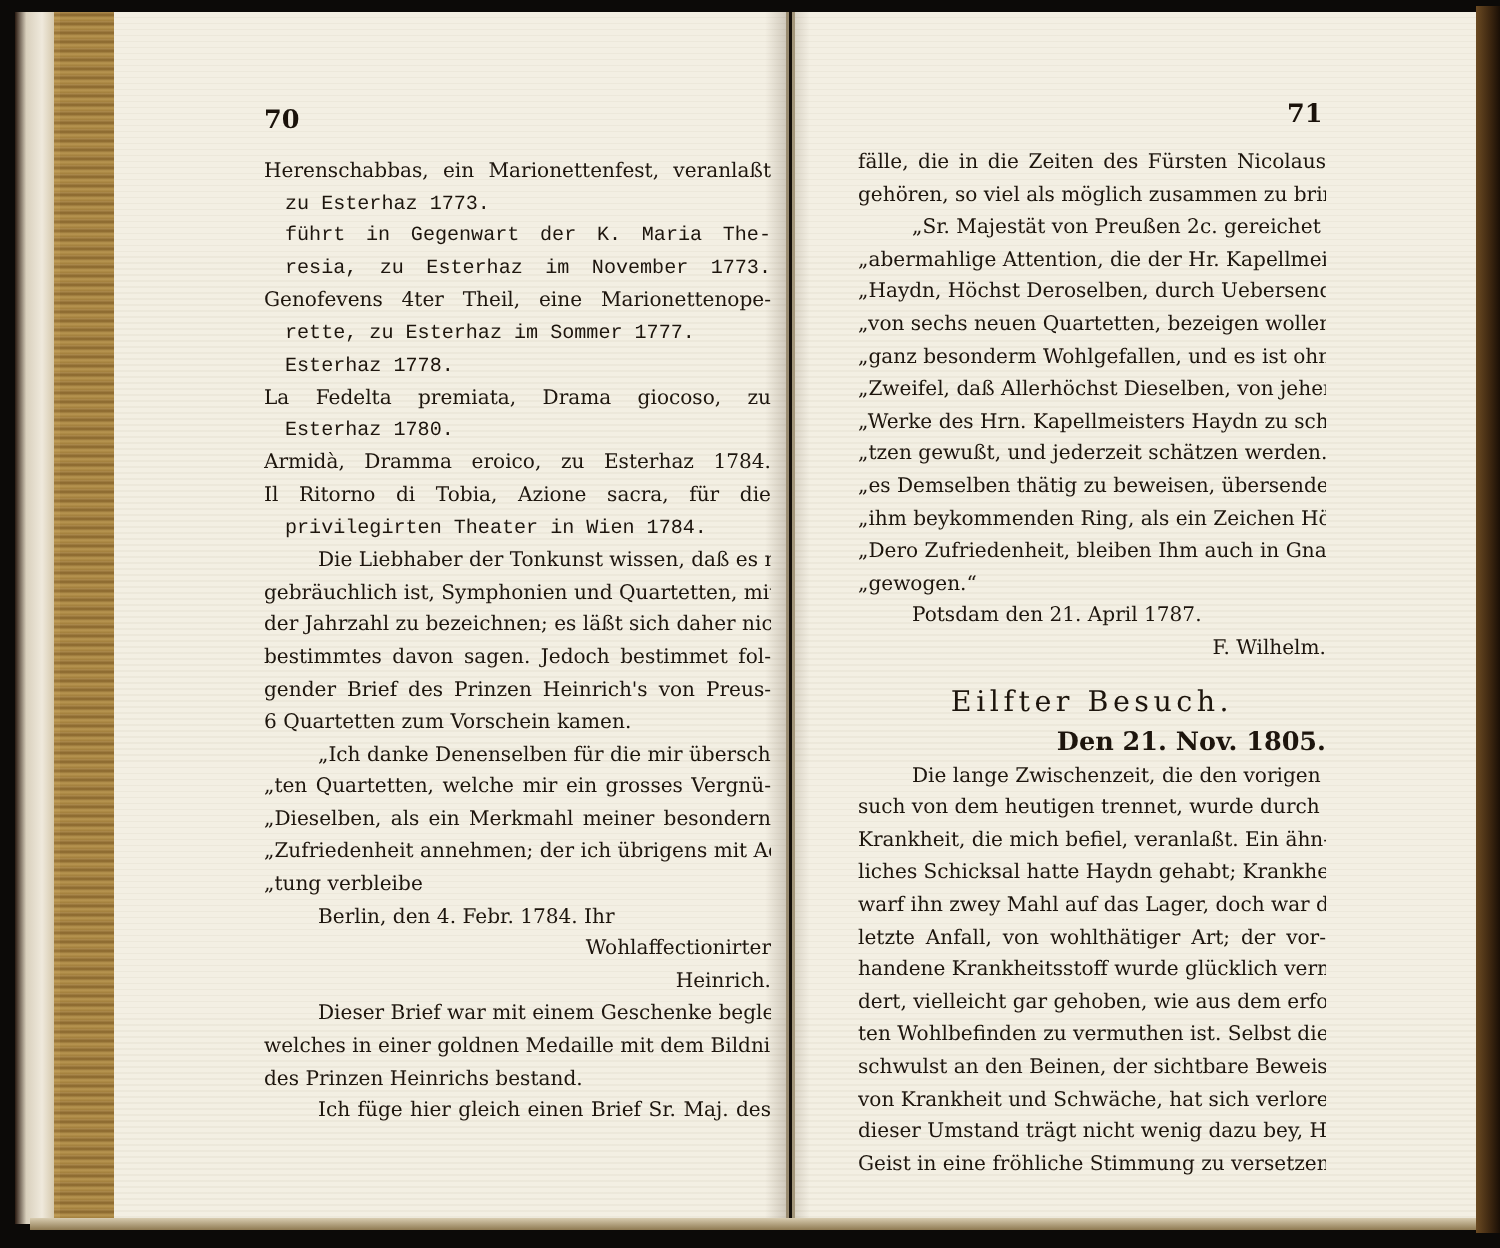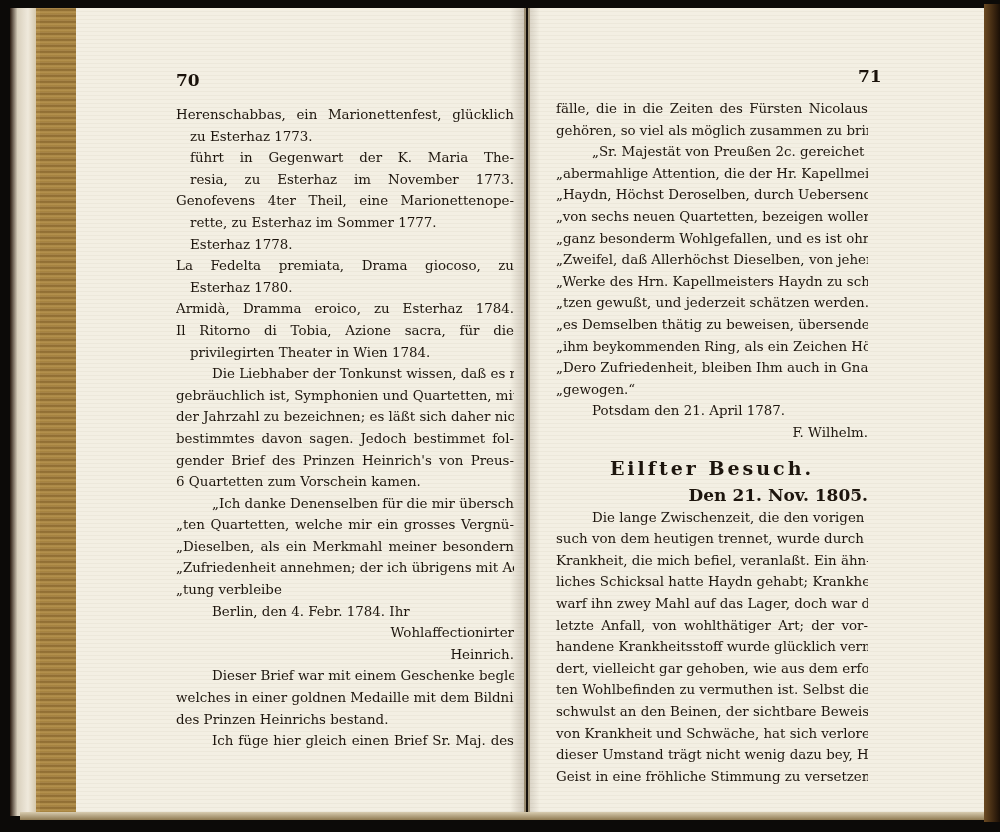--- a/index.html
+++ b/index.html
@@ -45,35 +45,35 @@
   }
   .text-block {
     position:absolute;
     font-family:"DejaVu Serif", serif;
     font-size:13.4px;
     color:#1d150d;
     line-height:21.6px;
     text-align:justify;
   }
   .text-left  { left:176px; top:104px; width:338px; }
-  .text-right { left:556px; top:98px;  width:312px; }
+  .text-right { left:572px; top:98px;  width:312px; }
   .line { display:block; white-space:nowrap; text-align-last:justify; overflow:hidden; }
   .line.last { text-align-last:left; }
   .indent1 { padding-left:36px; }
-  .hang { padding-left:14px; }
+  .hang { padding-left:14px;font-family:Liberation Mono, monospace; }
   .right { text-align:left; text-align-last:right; }
   .center { text-align:center; text-align-last:center; }
   .page-number {
     position:absolute; font-family:"DejaVu Serif", serif; font-weight:bold;
     font-size:17px; color:#1a120a;
   }
   .pn-left  { left:176px; top:70px; }
   .pn-right { left:858px; top:66px; }
   .heading {
-    font-size:19px; letter-spacing:3px; font-weight:bold;
+    font-size:19px; letter-spacing:3px; font-weight:normal;
     margin:14px 0 6px 0;
   }
   .dateline { font-size:17px; font-weight:bold; }
 </style>
 </head>
 <body>
 
 <div class="book">
   <div class="cover-left"></div>
   <div class="spine-band-left"></div>
@@ -81,21 +81,21 @@
   <div class="page page-left"></div>
   <div class="page page-right"></div>
   <div class="gutter-shadow"></div>
   <div class="cover-right"></div>
   <div class="bottom-edge"></div>
 
   <div class="page-number pn-left">70</div>
   <div class="page-number pn-right">71</div>
 
   <div class="text-block text-left" id="left-text">
-      <span class="line">Herenschabbas, ein Marionettenfest, glücklich</span>
+      <span class="line">Herenschabbas, ein Marionettenfest, veranlaßt</span>
       <span class="line hang last">zu Esterhaz 1773.</span>
       <span class="line hang">führt in Gegenwart der K. Maria The-</span>
       <span class="line hang">resia, zu Esterhaz im November 1773.</span>
       <span class="line">Genofevens 4ter Theil, eine Marionettenope-</span>
       <span class="line hang last">rette, zu Esterhaz im Sommer 1777.</span>
       <span class="line hang last">Esterhaz 1778.</span>
       <span class="line">La Fedelta premiata, Drama giocoso, zu</span>
       <span class="line hang last">Esterhaz 1780.</span>
       <span class="line">Armidà, Dramma eroico, zu Esterhaz 1784.</span>
       <span class="line">Il Ritorno di Tobia, Azione sacra, für die</span>

